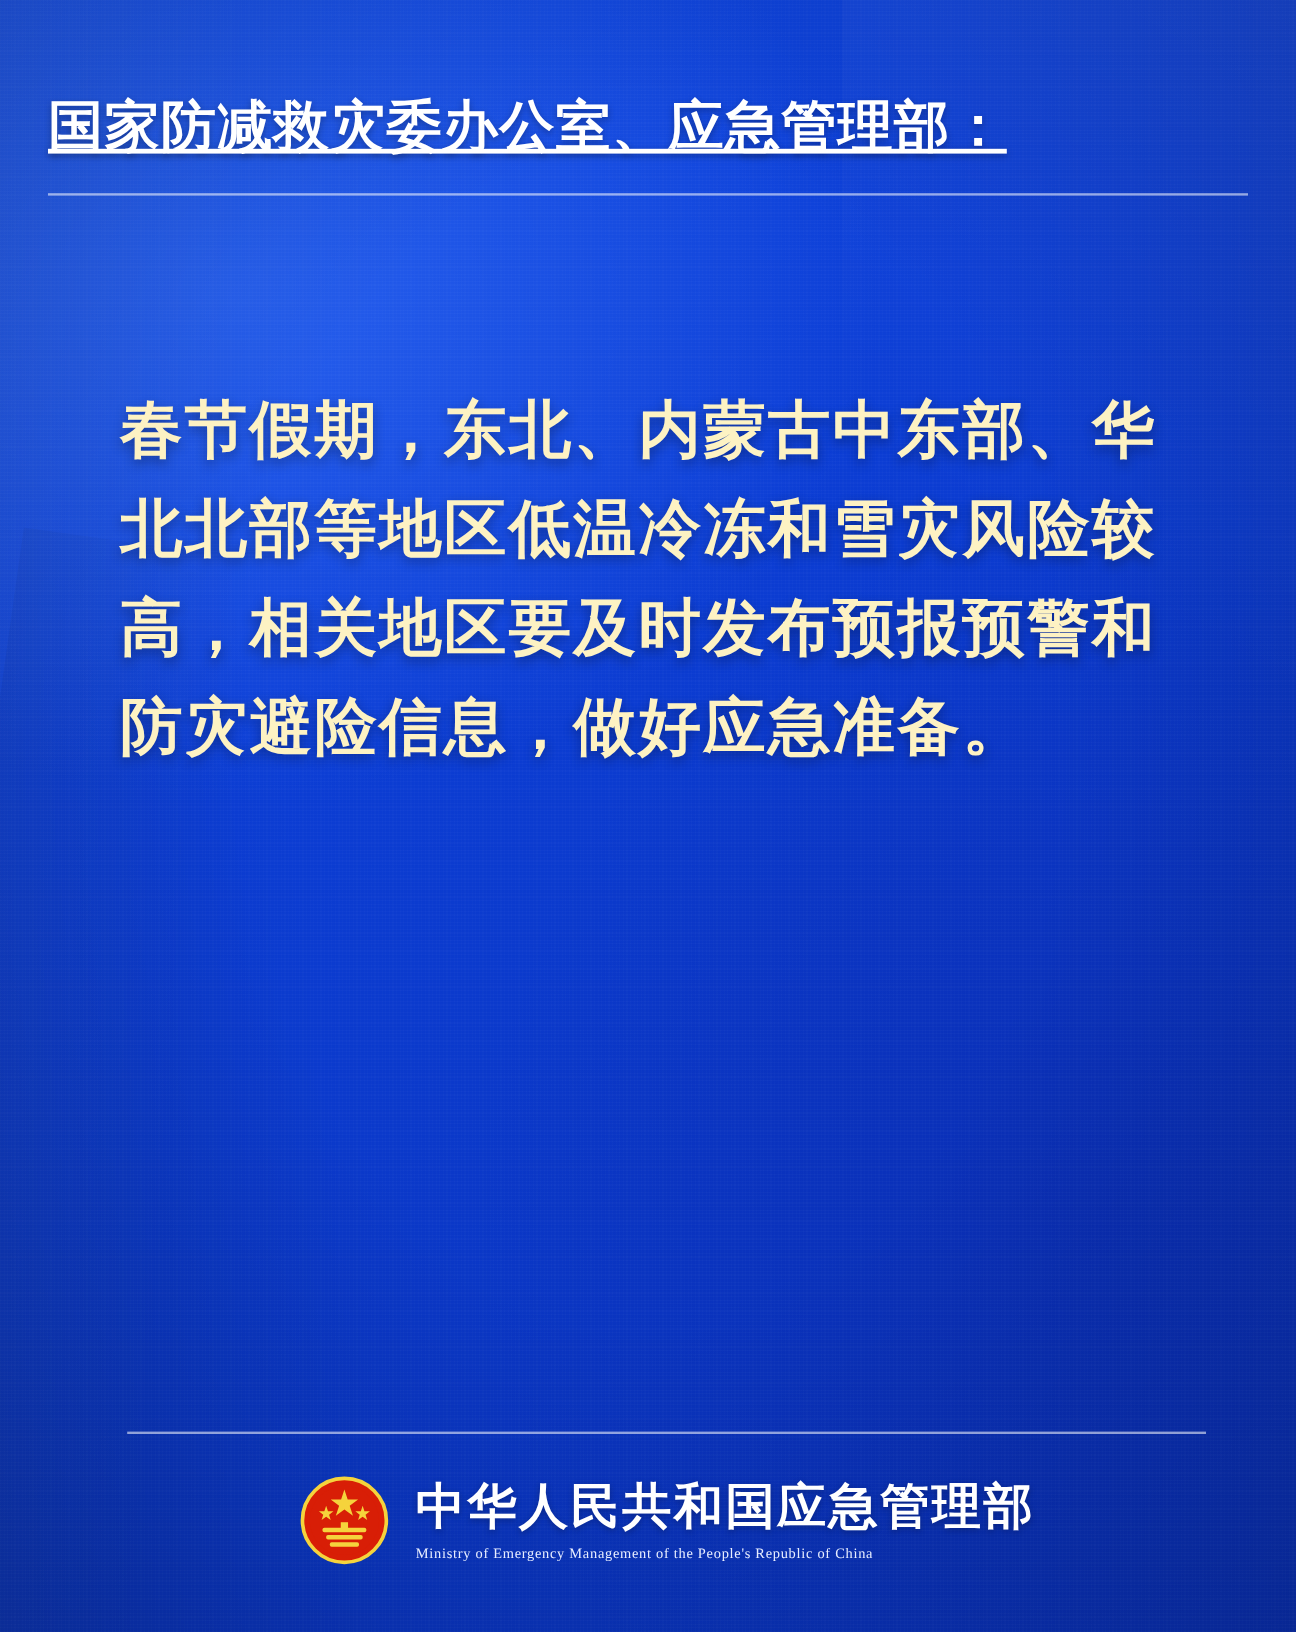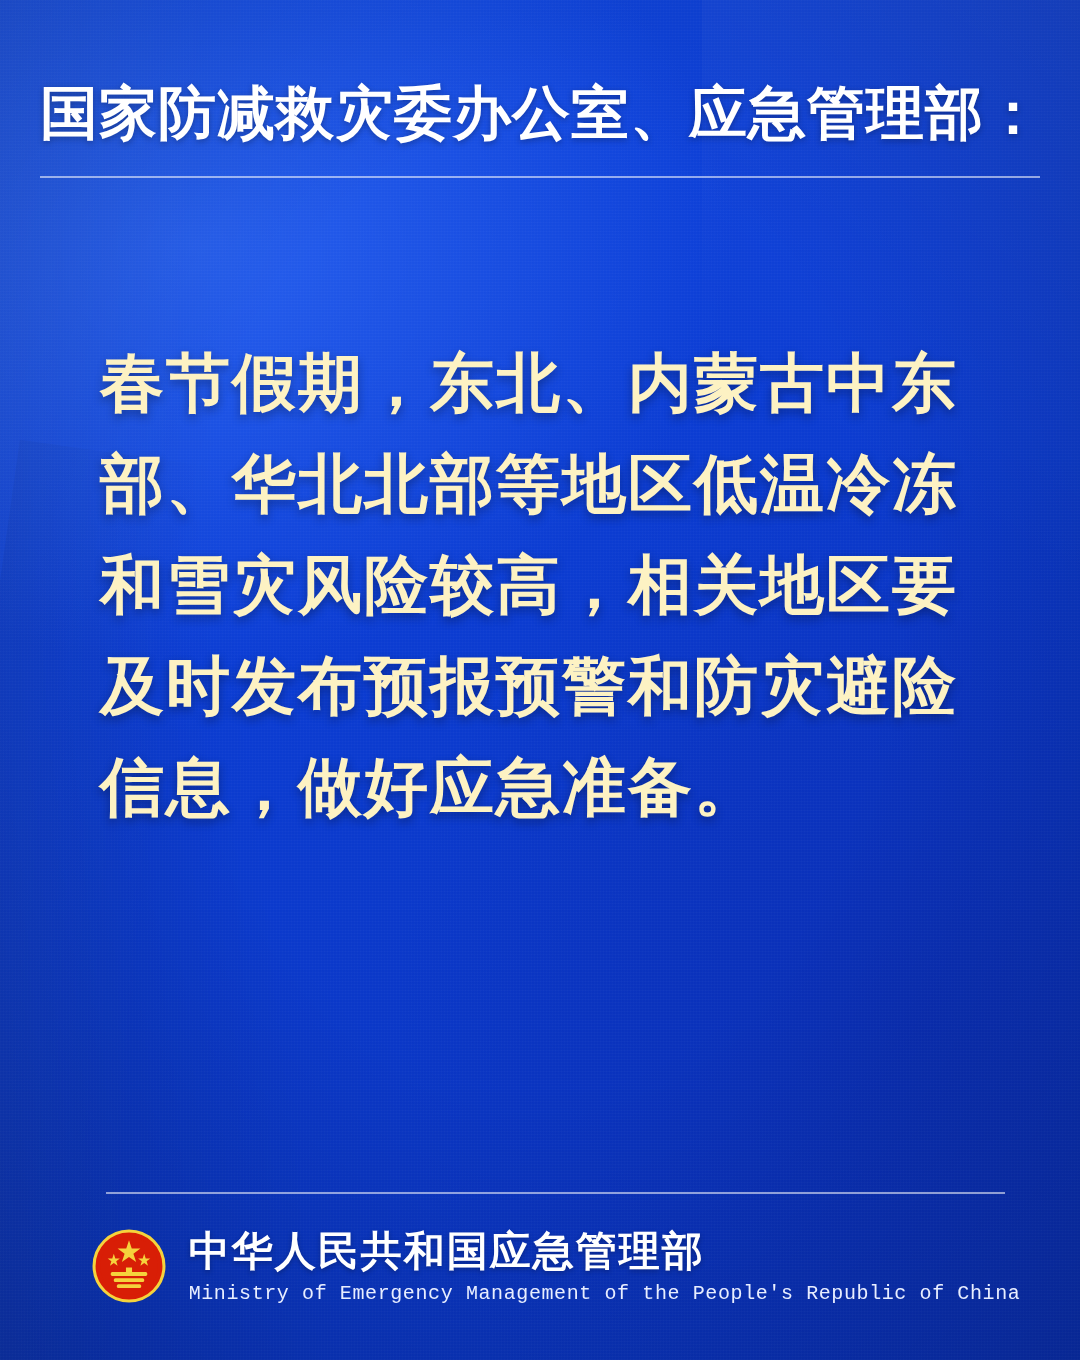--- a/index.html
+++ b/index.html
@@ -68,45 +68,46 @@
     height: 100%;
     display: flex;
     flex-direction: column;
   }
 
   .header {
     padding: 78px 40px 0 40px;
   }
   .header-title {
     color: #ffffff;
-    font-size: 58px;
+    font-size: 46px;
     font-weight: bold;
     letter-spacing: 1px;
     line-height: 1.2;
     text-shadow: 0 2px 6px rgba(0,0,0,0.28);
     white-space: nowrap;
+    text-decoration: underline;
   }
   .header-rule {
     margin-top: 28px;
     height: 2px;
     background: rgba(255,255,255,0.55);
     width: 100%;
   }
 
   .body-wrap {
     flex: 1;
     display: flex;
     align-items: flex-start;
     justify-content: center;
     padding: 0 60px;
   }
   .main-text {
     margin-top: 155px;
     color: #fdf2c3;
-    font-size: 64px;
+    font-size: 52px;
     font-weight: bold;
     line-height: 1.58;
     letter-spacing: 2px;
     text-align: left;
     text-shadow: 0 4px 10px rgba(0,0,0,0.30);
     max-width: 880px;
   }
 
   .footer {
     padding: 0 75px 55px 106px;
@@ -138,22 +139,22 @@
     font-size: 41px;
     font-weight: bold;
     letter-spacing: 2px;
     line-height: 1.15;
     text-shadow: 0 2px 5px rgba(0,0,0,0.25);
     white-space: nowrap;
   }
   .brand-en {
     margin-top: 7px;
     color: #e8eeff;
-    font-family: Liberation Mono, monospace;
-    font-size: 20px;
+    font-family: Liberation Serif, serif;
+    font-size: 12px;
     letter-spacing: 0.6px;
     white-space: nowrap;
   }
 </style>
 </head>
 <body>
 
 <div class="poster">
   <div class="fold fold-a"></div>
   <div class="fold fold-b"></div>

